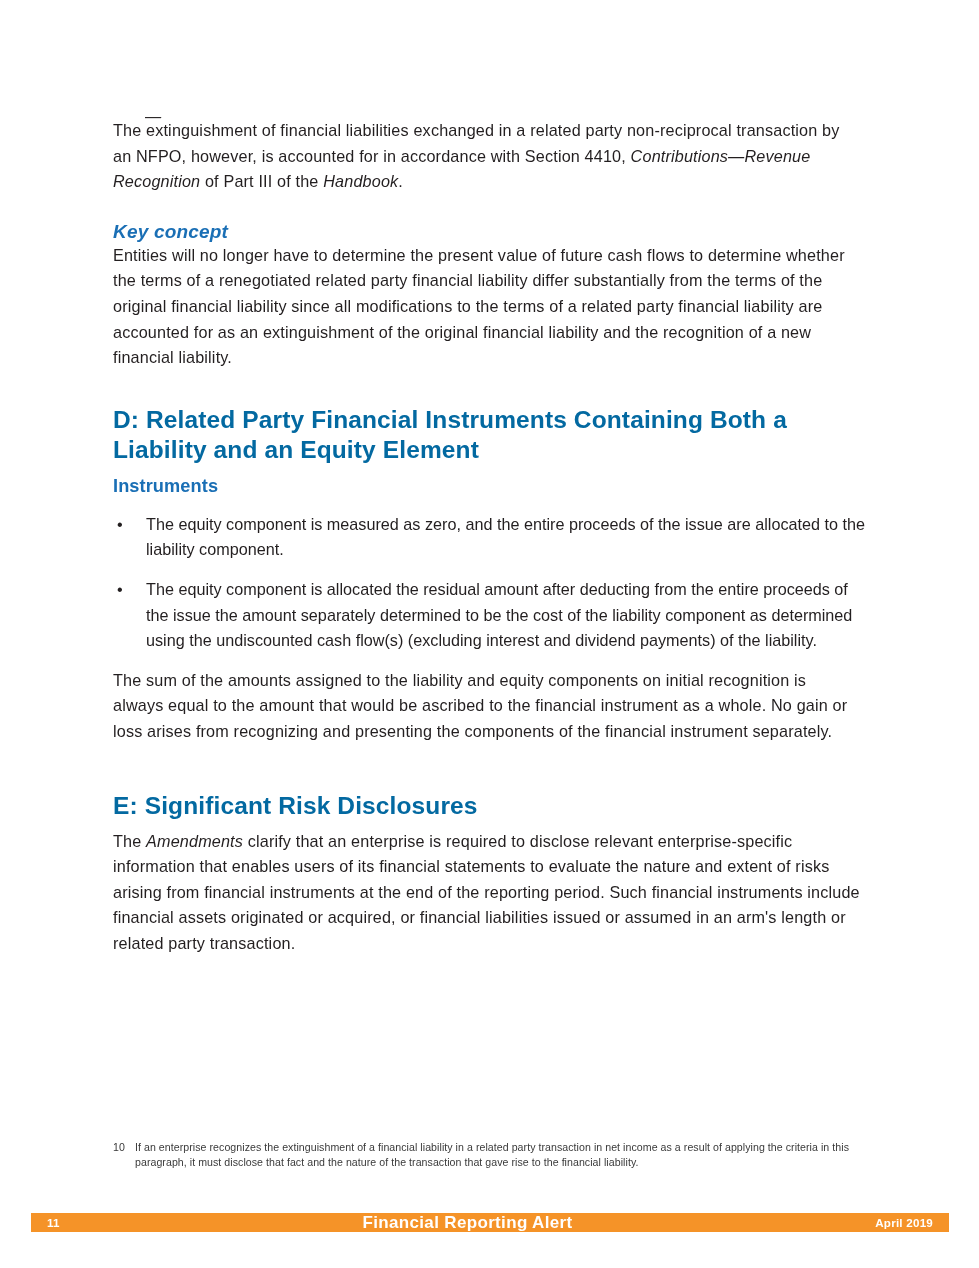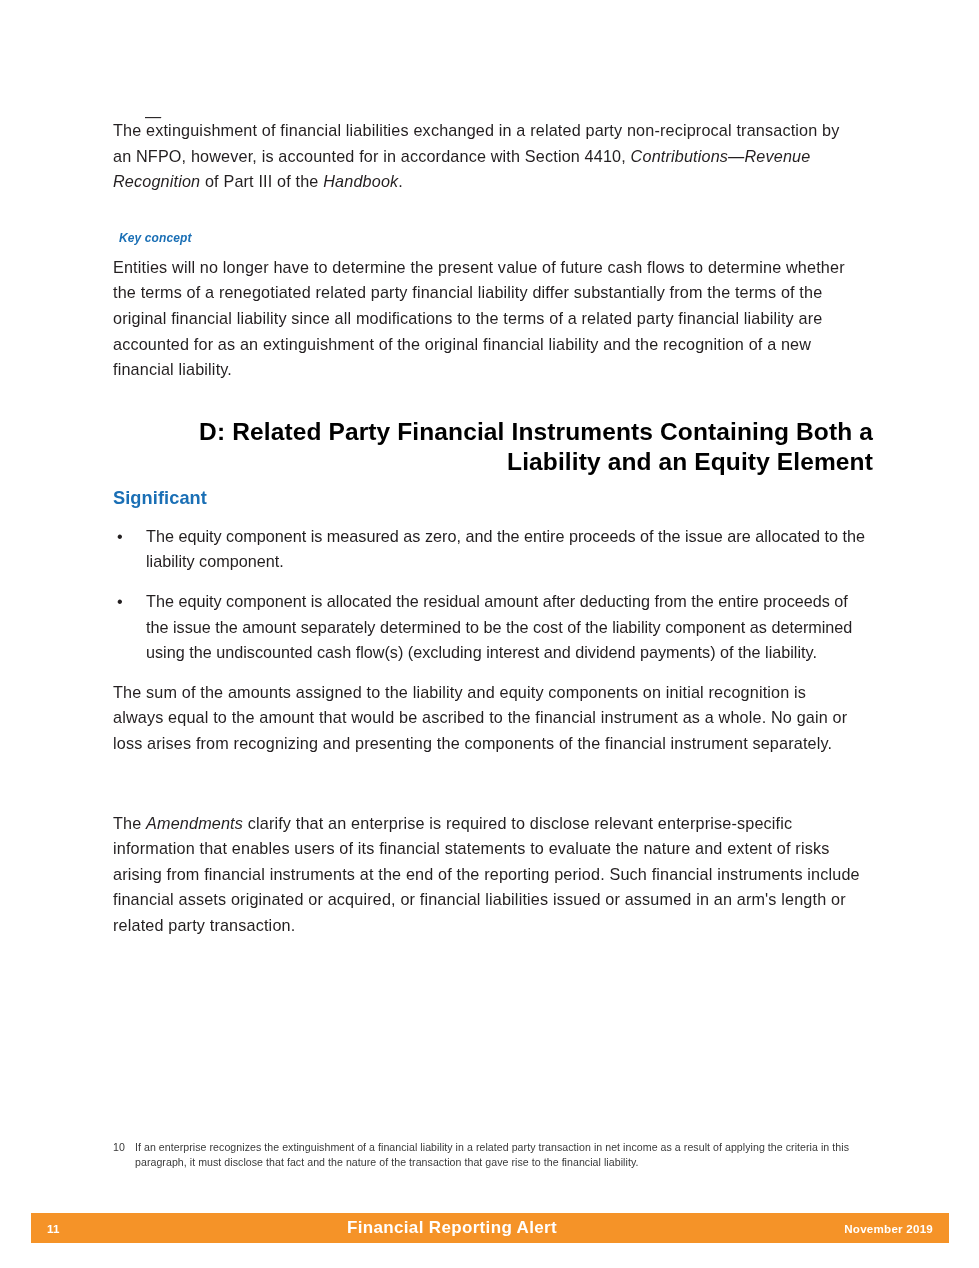--- a/index.html
+++ b/index.html
@@ -93,37 +93,36 @@
     position: absolute;
     left: 4px;
     top: 0;
     font-size: 16.2px;
     line-height: 25.6px;
     color: #231f20;
   }
 
   
   .key-concept {
-    font-size: 12px;
+    font-size: 19px;
     font-weight: bold;
     font-style: italic;
     color: #1a6fb5;
     line-height: 22px;
-    margin: 6px;
+    margin: 0;
     letter-spacing: 0.01em;
   }
 
   .h-section {
     font-size: 24.5px;
     font-weight: bold;
-    color: #000000;
+    color: #0369a1;
     line-height: 30px;
     margin: 0;
     letter-spacing: 0.005em;
-    text-align: right;
   }
 
   .h-sub {
     font-size: 18.2px;
     font-weight: bold;
     color: #1a6fb5;
     line-height: 24px;
     margin: 0;
     letter-spacing: 0.005em;
   }
@@ -151,21 +150,21 @@
     line-height: 14.6px;
     color: #3a3a3a;
   }
 
   
   .footer-bar {
     position: absolute;
     left: 31px;
     top: 1213px;
     width: 918px;
-    height: 30px;
+    height: 19px;
     background: #f59328;
     display: flex;
     align-items: center;
     box-sizing: border-box;
     padding: 0 16px;
     gap: 20px;
   }
   .footer-page {
     font-size: 11.6px;
     font-weight: bold;
@@ -210,54 +209,55 @@
 
     <p class="key-concept">Key concept</p>
     <p class="para">Entities will no longer have to determine the present value of future cash flows to determine whether the terms of a renegotiated related party financial liability differ substantially from the terms of the original financial liability since all modifications to the terms of a related party financial liability are accounted for as an extinguishment of the original financial liability and the recognition of a new financial liability.</p>
 
     <div class="spacer-lg"></div>
 
     <h2 class="h-section">D: Related Party Financial Instruments Containing Both a Liability and an Equity Element</h2>
 
     <div style="height:9px"></div>
 
-    <h3 class="h-sub">Significant</h3>
+    <h3 class="h-sub">Instruments</h3>
 
     <div class="spacer-sm"></div>
 
     <ul class="bullet-list">
       <li class="bullet-item">
         <span class="bullet-marker">•</span>
         <span>The equity component is measured as zero, and the entire proceeds of the issue are allocated to the liability component.</span>
       </li>
       <li class="bullet-item">
         <span class="bullet-marker">•</span>
         <span>The equity component is allocated the residual amount after deducting from the entire proceeds of the issue the amount separately determined to be the cost of the liability component as determined using the undiscounted cash flow(s) (excluding interest and dividend payments) of the liability.</span>
       </li>
     </ul>
 
     <div class="spacer-sm"></div>
 
     <p class="para">The sum of the amounts assigned to the liability and equity components on initial recognition is always equal to the amount that would be ascribed to the financial instrument as a whole. No gain or loss arises from recognizing and presenting the components of the financial instrument separately.</p>
 
     <div style="height:46px"></div>
 
+    <h2 class="h-section">E: Significant Risk Disclosures</h2>
 
     <div style="height:8px"></div>
 
     <p class="para"><span>The </span><em class="ital">Amendments</em><span> clarify that an enterprise is required to disclose relevant enterprise-specific information that enables users of its financial statements to evaluate the nature and extent of risks arising from financial instruments at the end of the reporting period. Such financial instruments include financial assets originated or acquired, or financial liabilities issued or assumed in an arm's length or related party transaction.</span></p>
 
   </div>
 
   <div class="footnotes">
     <div class="footnote">
       <span class="footnote-num">10</span>
       <span>If an enterprise recognizes the extinguishment of a financial liability in a related party transaction in net income as a result of applying the criteria in this paragraph, it must disclose that fact and the nature of the transaction that gave rise to the financial liability.</span>
     </div>
   </div>
 
   <div class="footer-bar">
     <span class="footer-page">11</span>
     <span class="footer-title">Financial Reporting Alert</span>
-    <span class="footer-date">November 2019</span>
+    <span class="footer-date">April 2019</span>
   </div>
 
 </div>
 
 </body></html>

